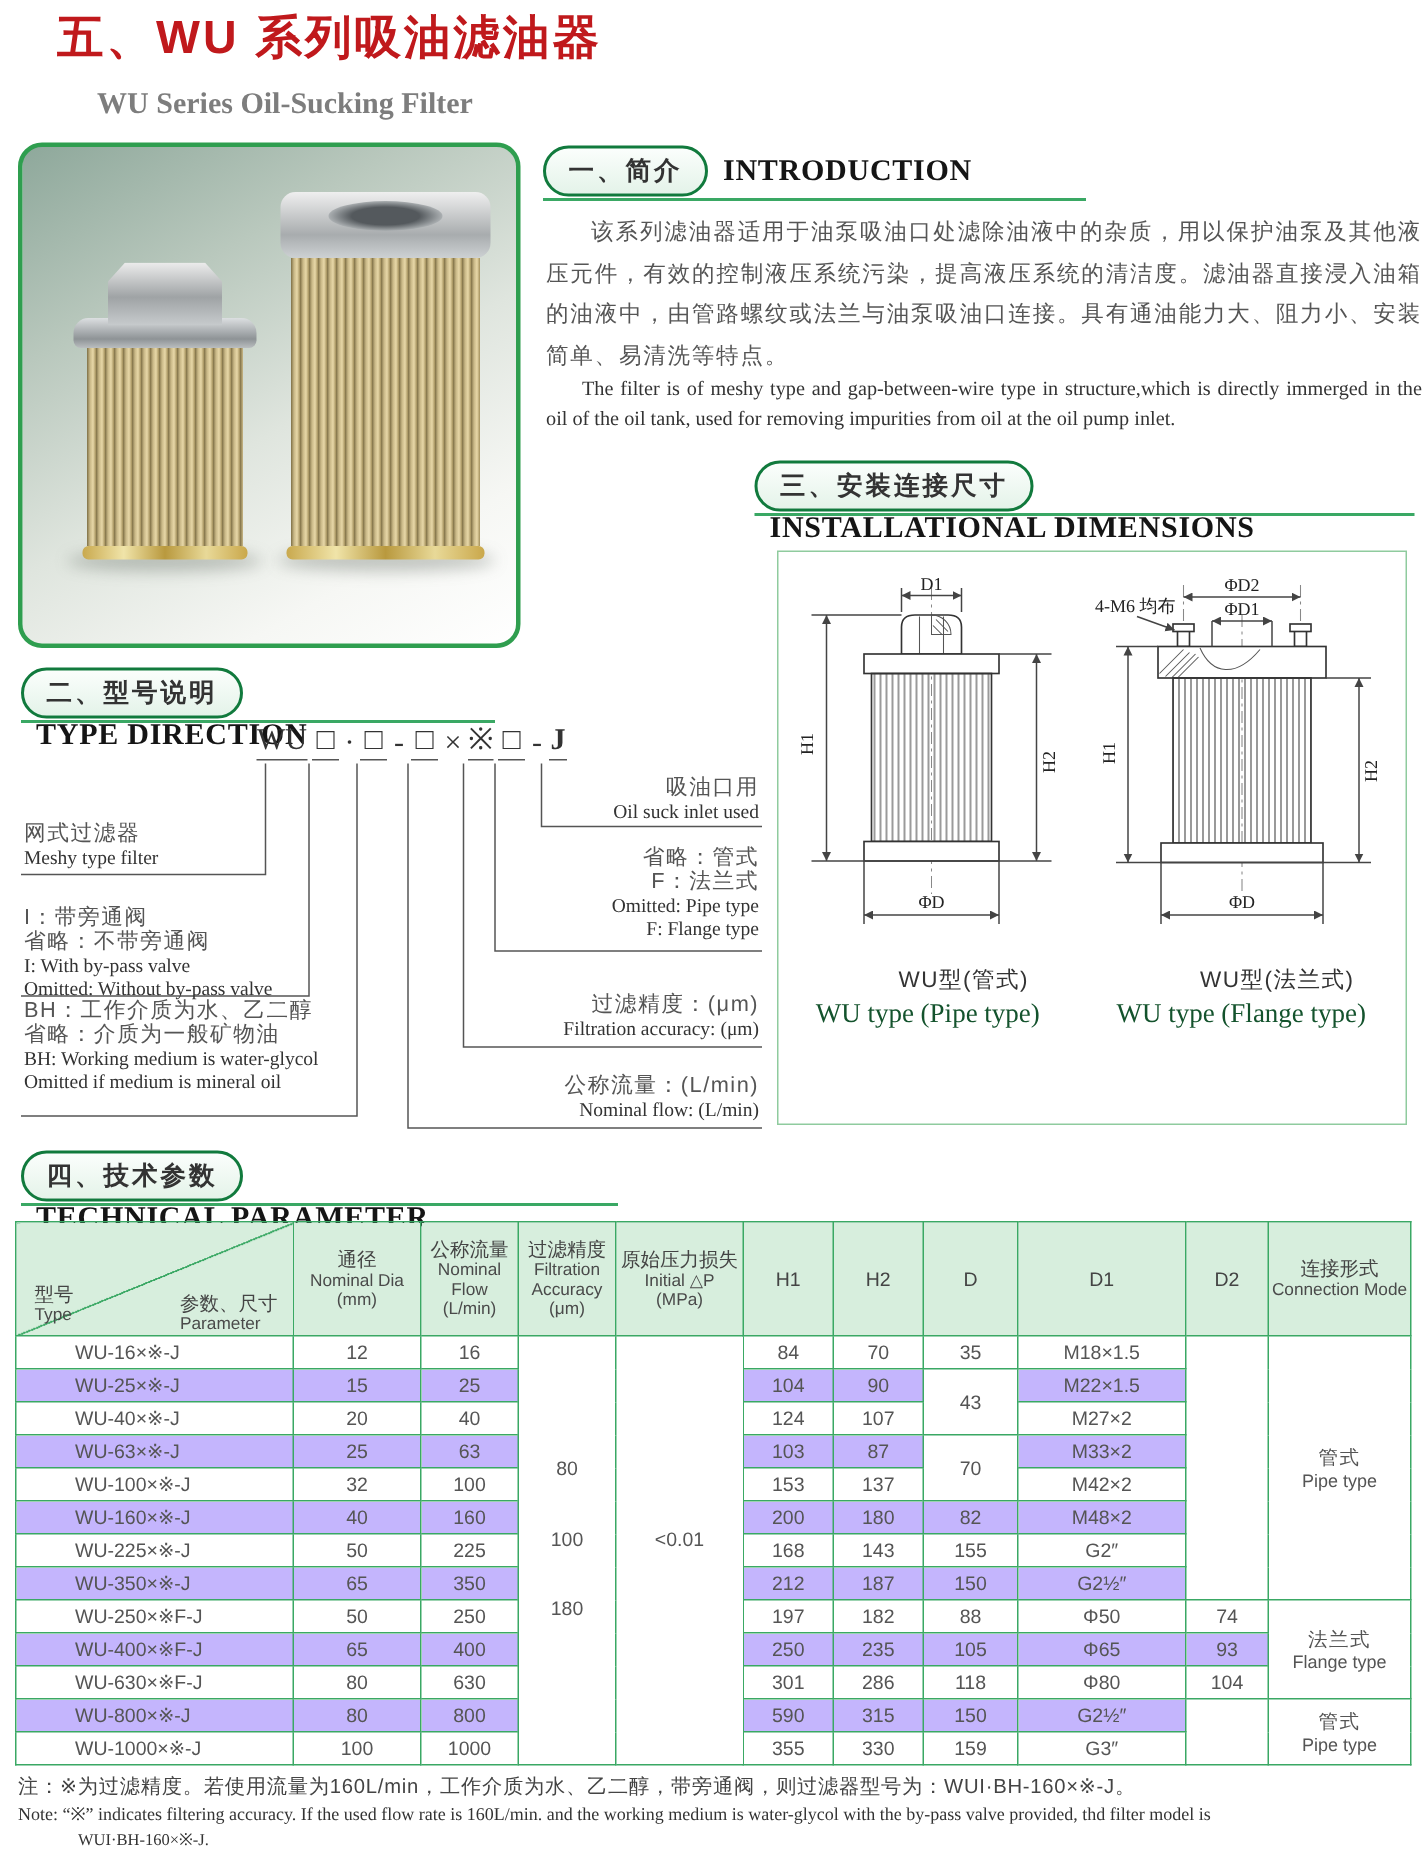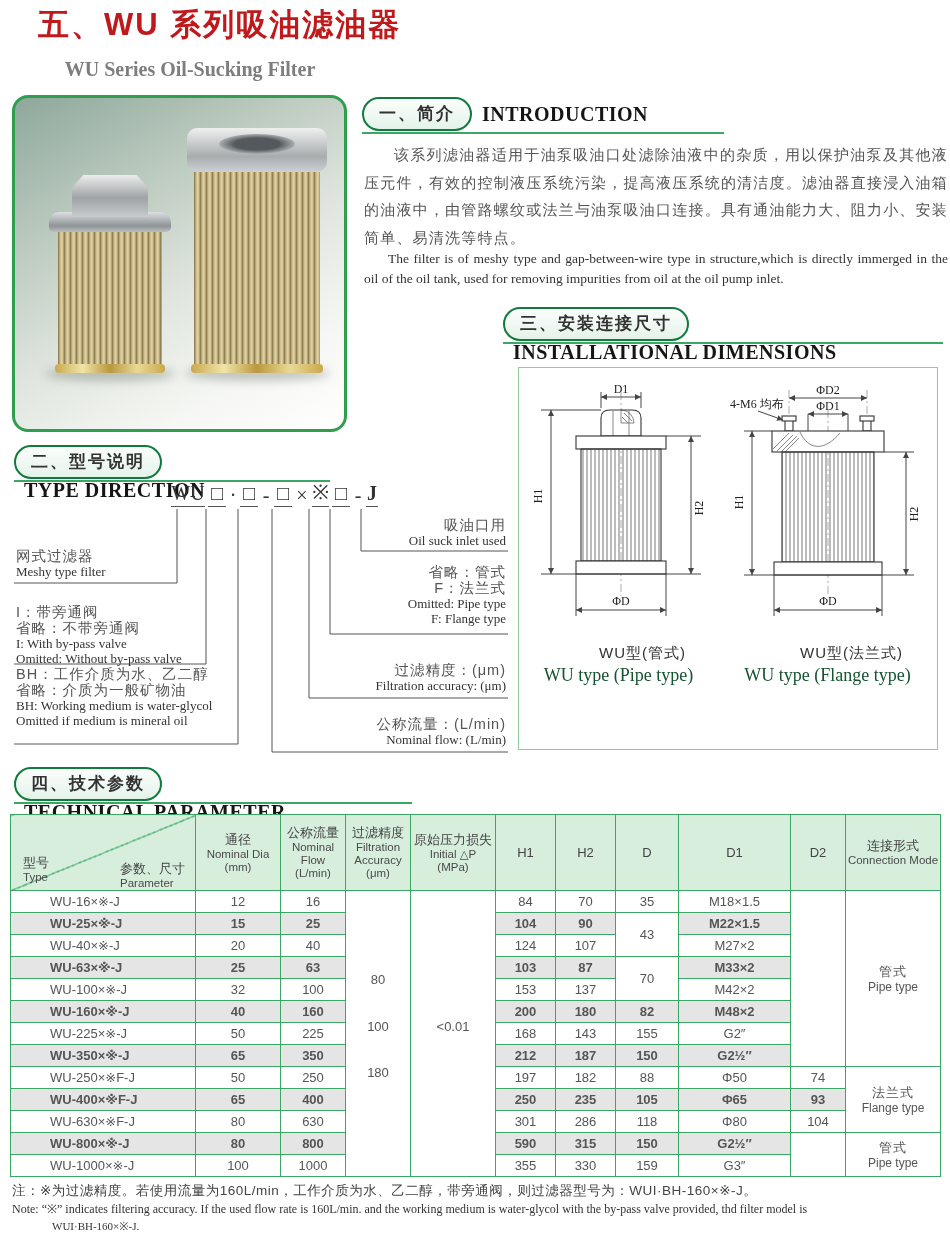--- a/index.html
+++ b/index.html
@@ -79,21 +79,21 @@
   .dtx{font-family:"Liberation Serif","DejaVu Serif",serif;font-size:12px;fill:#222;}
 
   
   .param-table{left:10px;top:814px;}
   table{border-collapse:collapse;table-layout:fixed;width:930px;}
   td,th{border:1px solid #3aa864;text-align:center;color:#555;font-size:13px;padding:0;overflow:hidden;}
   thead th{background:#d7eedd;font-weight:normal;color:#444;height:75px;}
   tbody tr{height:22px;}
   .h-zh{font-size:13px;line-height:16px;}
   .h-en{font-size:11.5px;line-height:13px;color:#4a4a4a;}
-  td.g{background:#e5e5e5;font-weight:bold;}
+  td.g{background:#c4b5fd;}
   td.type-cell{text-align:left;padding-left:39px;}
   .corner{position:relative;background-image:linear-gradient(to bottom right,rgba(0,0,0,0) 49.6%,#3aa864 49.6%,#3aa864 50.4%,rgba(0,0,0,0) 50.4%),linear-gradient(#d7eedd,#d7eedd);}
   .corner-tr{position:absolute;top:6px;right:10px;text-align:left;margin-top:40px;}
   .corner-bl{position:absolute;bottom:6px;left:12px;text-align:left;}
   .vcell{position:relative;background:#fff;}
   .fv{position:absolute;left:0;right:0;transform:translateY(-50%);}
   .cc-zh{font-size:13px;line-height:17px;letter-spacing:1px;}
   .cc-en{font-size:12px;line-height:15px;}
 
   

